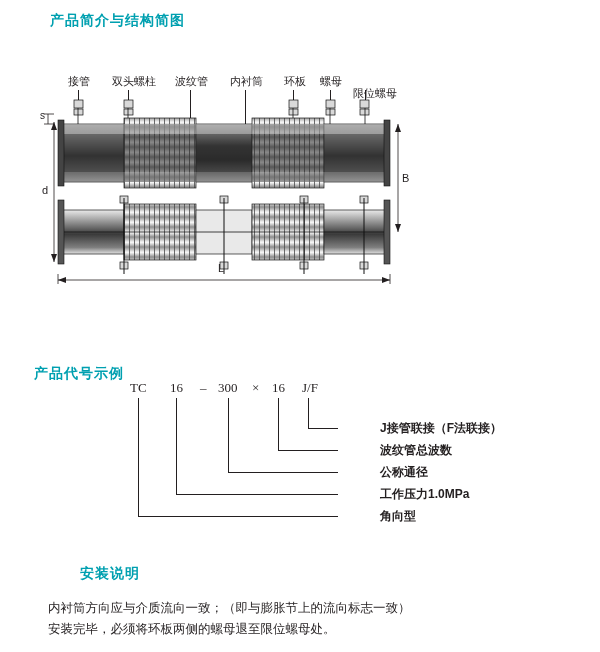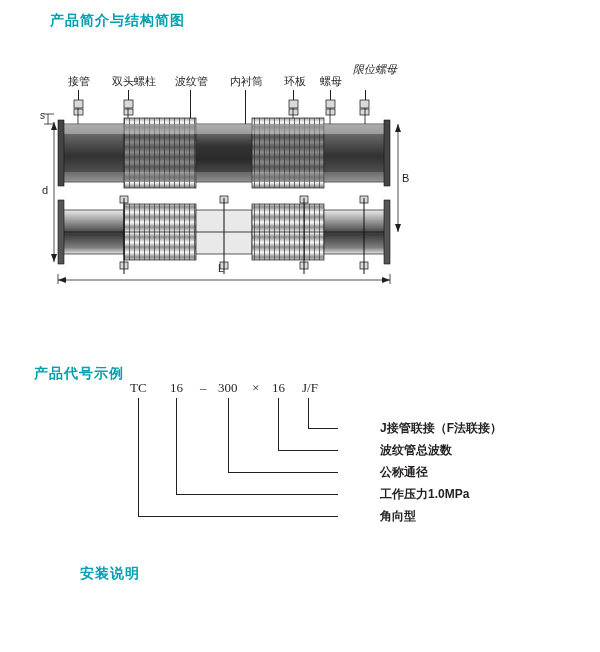--- a/index.html
+++ b/index.html
@@ -103,21 +103,21 @@
 <div class="section-title" id="title-3">安装说明</div>
 
 <div id="diagram">
 
   <div class="lbl" style="left:28px; top:12px;">接管</div>
   <div class="lbl" style="left:72px; top:12px;">双头螺柱</div>
   <div class="lbl" style="left:135px; top:12px;">波纹管</div>
   <div class="lbl" style="left:190px; top:12px;">内衬筒</div>
   <div class="lbl" style="left:244px; top:12px;">环板</div>
   <div class="lbl" style="left:280px; top:12px;">螺母</div>
-  <div class="lbl" style="left:313px; top:0;font-style:italic;">限位螺母</div>
+  <div class="lbl" style="left:313px; top:24px;">限位螺母</div>
 
   <div class="leader" style="left:38px;  top:28px; height:14px;"></div>
   <div class="leader" style="left:88px;  top:28px; height:14px;"></div>
   <div class="leader" style="left:150px; top:28px; height:44px;"></div>
   <div class="leader" style="left:205px; top:28px; height:58px;"></div>
   <div class="leader" style="left:253px; top:28px; height:14px;"></div>
   <div class="leader" style="left:290px; top:28px; height:14px;"></div>
   <div class="leader" style="left:325px; top:28px; height:14px;"></div>
 
   <div class="hline" style="left:110px; top:72px; width:42px;"></div>
@@ -270,13 +270,15 @@
   <div class="hbar" style="left:38px;  top:136px; width:200px;"></div>
 
   <div class="code-desc" style="left:242px; top:40px;">J接管联接（F法联接）</div>
   <div class="code-desc" style="left:242px; top:62px;">波纹管总波数</div>
   <div class="code-desc" style="left:242px; top:84px;">公称通径</div>
   <div class="code-desc" style="left:242px; top:106px;">工作压力1.0MPa</div>
   <div class="code-desc" style="left:242px; top:128px;">角向型</div>
 </div>
 
 <div id="notes">
+  <div>内衬筒方向应与介质流向一致；（即与膨胀节上的流向标志一致）</div>
+  <div>安装完毕，必须将环板两侧的螺母退至限位螺母处。</div>
 </div>
 
 </body></html>

